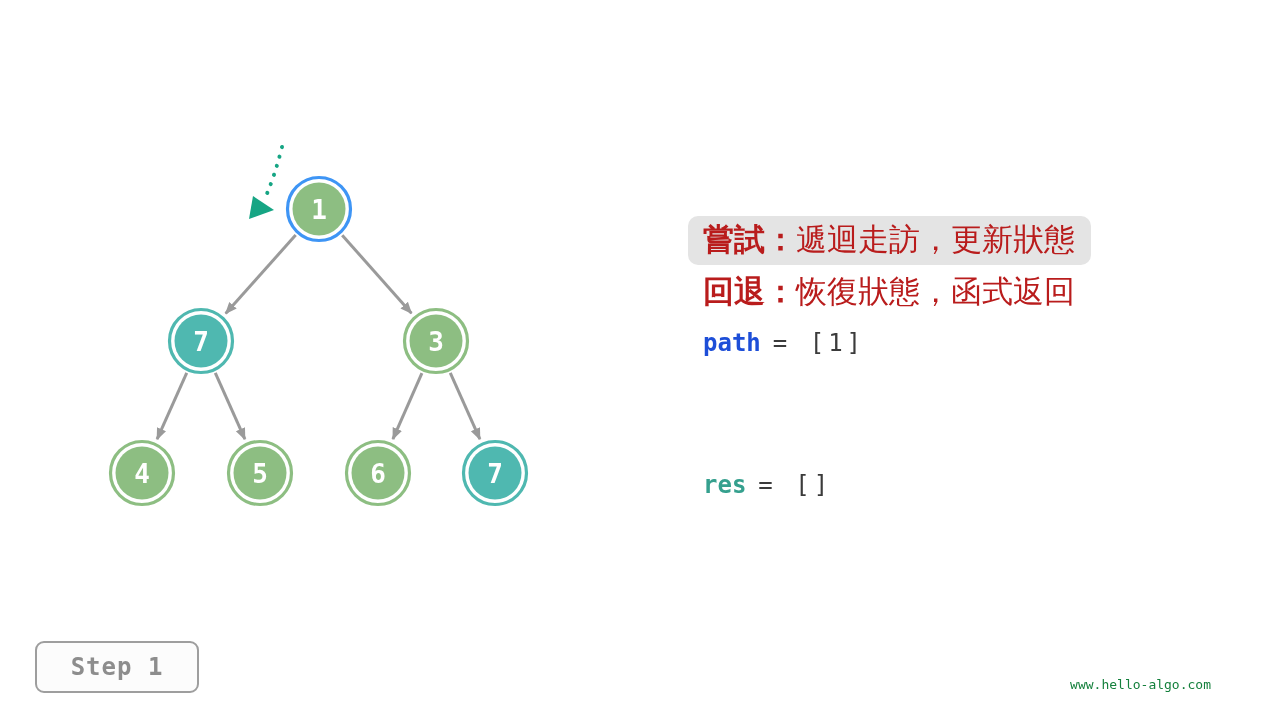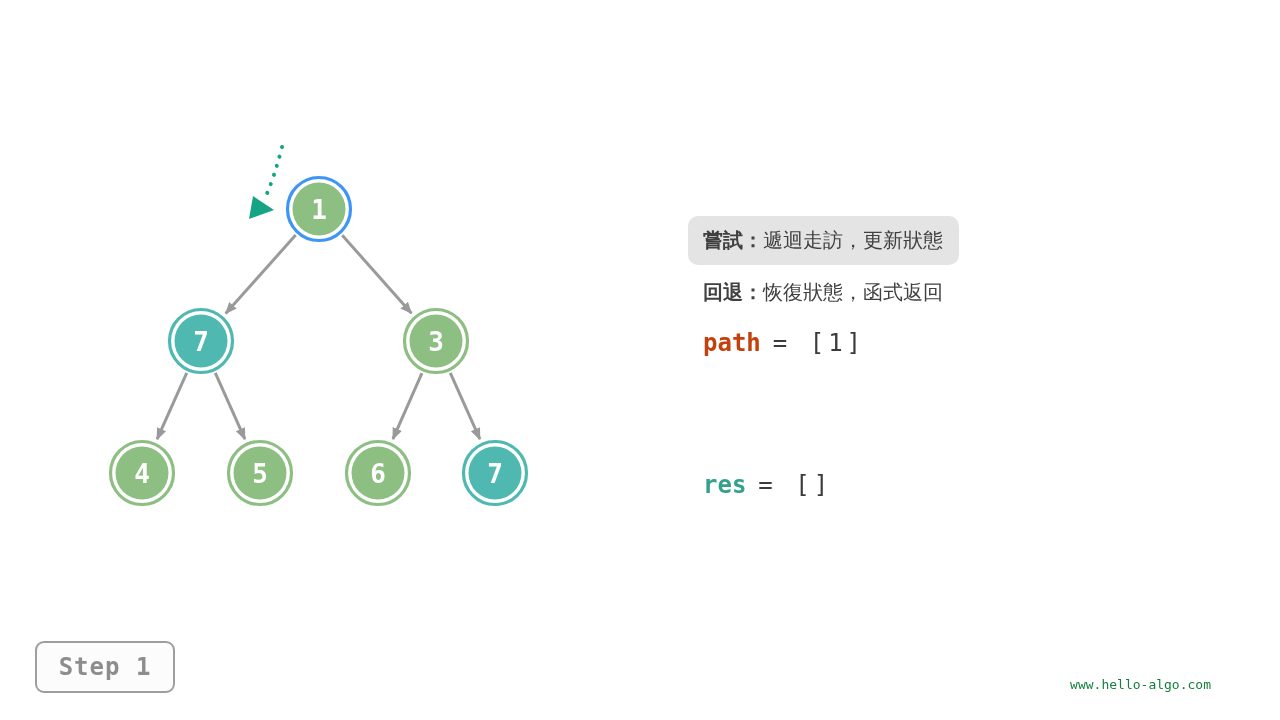--- a/index.html
+++ b/index.html
@@ -6,21 +6,21 @@
   html, body { width: 1280px; height: 720px; }
   body {
     position: relative;
     width: 1280px; height: 720px;
     background: #ffffff;
     overflow: hidden;
     font-family: "Liberation Sans", "DejaVu Sans", sans-serif;
   }
   #tree-svg { position: absolute; left: 0; top: 0; }
 
-  .anno { position: absolute; color: #404040; font-size: 20px; white-space: nowrap; }
+  .anno { position: absolute; color: #b91c1c; font-size: 31px; white-space: nowrap; }
   .anno b { font-weight: bold; }
 
   #try-box {
     left: 688px; top: 216px;
     background: #e4e4e4;
     border-radius: 10px;
     padding: 10px 16px 11px 15px;
     line-height: 28px;
   }
   #back-line { left: 703px; top: 278px; line-height: 28px; }
@@ -28,28 +28,28 @@
   .code-line {
     position: absolute;
     font-family: "DejaVu Sans Mono", "Liberation Mono", monospace;
     font-size: 24px;
     white-space: nowrap;
     color: #3b3b3b;
   }
   #path-line { left: 703px; top: 329px; }
   #res-line  { left: 703px; top: 447px; margin-top: 24px; }
   .var-name { font-weight: bold; }
-  #path-line .var-name { color: #c2410c; }
+  #path-line .var-name { color: #1d4ed8; }
   #res-line  .var-name { color: #35a08e; }
   .var-value { margin-left: 12px; letter-spacing: 4px; }
 
   #step-badge {
     position: absolute;
     left: 35px; top: 641px;
-    width: 140px; height: 52px;
+    width: 164px; height: 52px;
     background: #fcfcfc;
     border: 2px solid #9e9e9e;
     border-radius: 9px;
     display: flex; align-items: center; justify-content: center;
     font-family: "DejaVu Sans Mono", "Liberation Mono", monospace;
     font-weight: bold;
     font-size: 24px;
     color: #8d8d8d;
     letter-spacing: 1px;
   }

